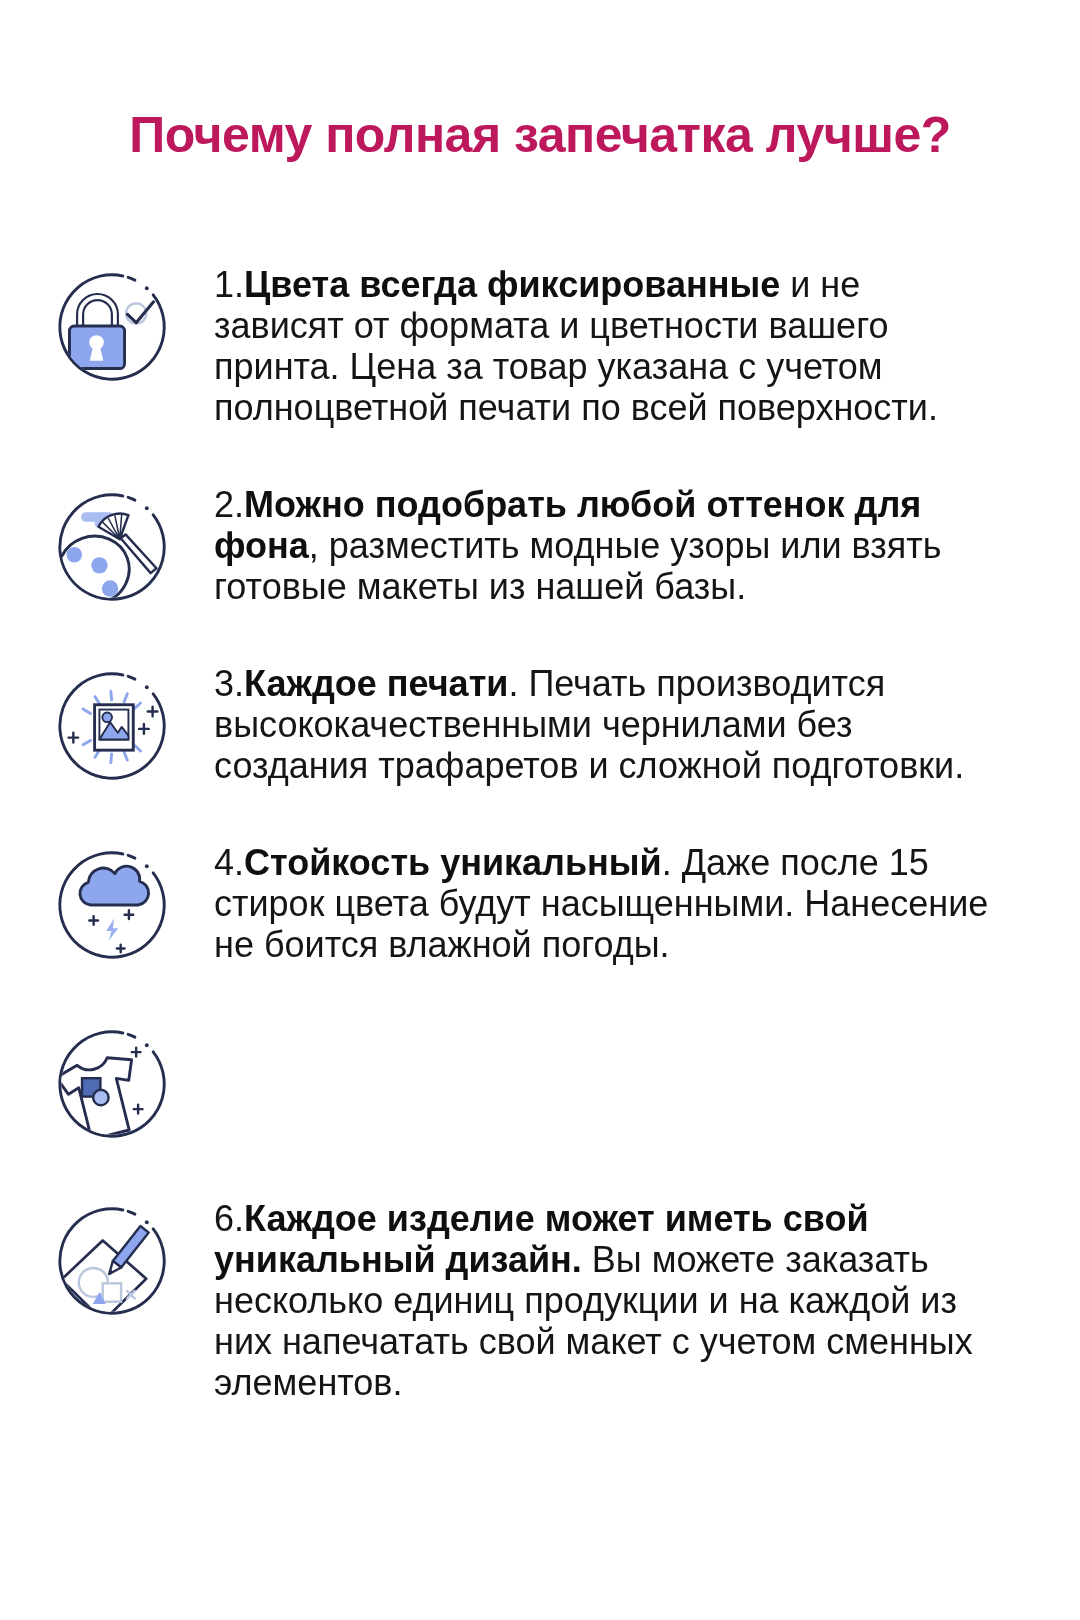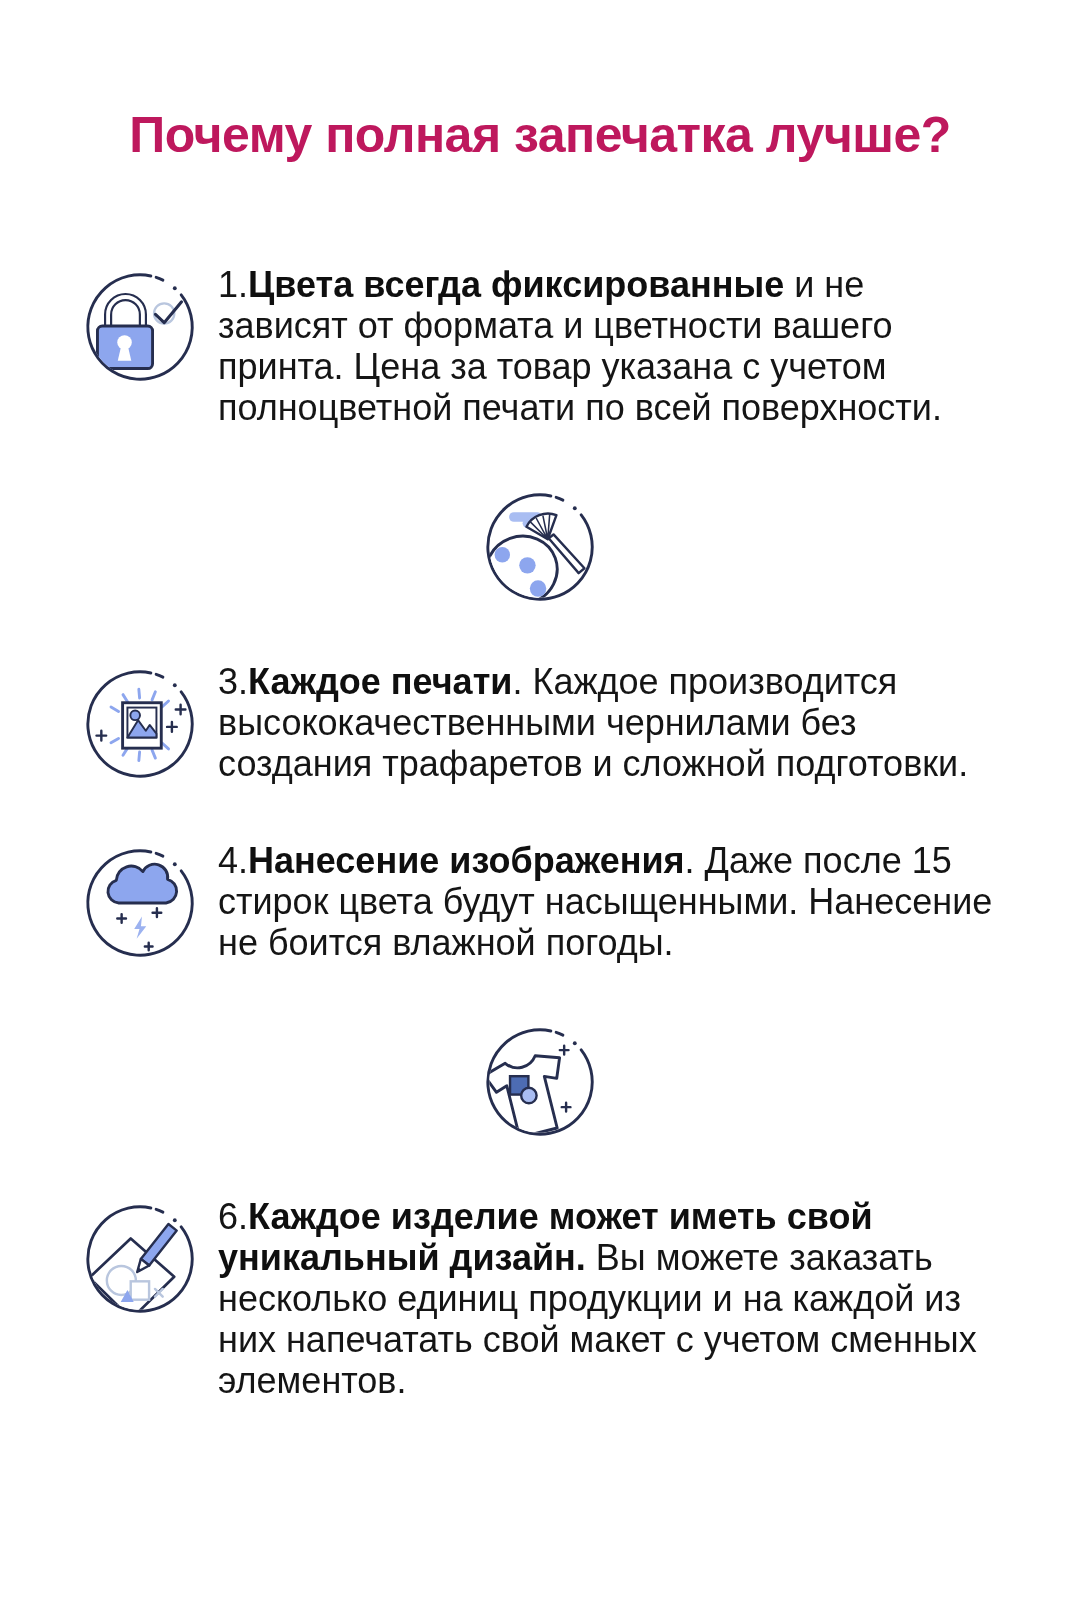--- a/index.html
+++ b/index.html
@@ -11,23 +11,22 @@
   }
   .page{padding:0 54px;box-sizing:border-box;}
   .title{
     margin:106px 0 0 0;
     font-size:50px;line-height:1.16;
     font-weight:700;color:#be185d;
     text-align:center;letter-spacing:-0.5px;
   }
   .items{margin-top:100px;}
   .item{
-    display:flex;align-items:flex-start;gap:20px;
+    display:flex;align-items:flex-start;gap:44px;
     margin-bottom:56px;
-    justify-content:center;
   }
   .icon-wrap{flex:0 0 116px;width:116px;height:116px;margin-top:5px;}
   .icon-wrap svg{display:block;width:116px;height:116px;}
   .item-text{
     margin:0;max-width:780px;
     font-size:36px;line-height:41px;color:#151515;
   }
   .item-text b{font-weight:700;color:#0f0f0f;}
   .ring{stroke:#262e4f;stroke-width:3;fill:none;stroke-linecap:round;}
 </style>
@@ -81,20 +80,21 @@
             <circle cx="47" cy="79" r="8.5" fill="#8da6ee"></circle>
             <circle cx="58" cy="103" r="8.5" fill="#8da6ee"></circle>
             <rect x="28" y="24" width="34" height="10" rx="5" fill="#a9bdf2"></rect>
             <rect x="42" y="31" width="26" height="9" rx="4.5" fill="#a9bdf2"></rect>
             <polygon points="69,51 74,47 106,82 100,87" fill="#ffffff" stroke="#262e4f" stroke-width="2.5" stroke-linejoin="round"></polygon>
             <path d="M68,52 L46,39 A25,25 0 0 1 77,27 Z" fill="#ffffff" stroke="#262e4f" stroke-width="2.5" stroke-linejoin="round"></path>
             <path d="M68,52 L50,34 M68,52 L56,30 M68,52 L63,27.5 M68,52 L70,26.5" stroke="#262e4f" stroke-width="1.6" fill="none"></path>
           </g>
         </svg>
       </div>
+      <p class="item-text"><span>2.</span><b>Можно подобрать любой оттенок для фона</b><span>, разместить модные узоры или взять готовые макеты из нашей базы.</span></p>
     </div>
 
     <div class="item">
       <div class="icon-wrap">
         <svg viewBox="0 0 120 120">
           <use href="#ring"></use>
           <g stroke="#8da6ee" stroke-width="3" stroke-linecap="round">
             <line x1="37.8" y1="47" x2="30" y2="42.5"></line>
             <line x1="47.2" y1="37.3" x2="42.4" y2="29.6"></line>
             <line x1="59.6" y1="33.1" x2="58.8" y2="24.1"></line>
@@ -110,37 +110,37 @@
           <rect x="47" y="43" width="30" height="31" fill="none" stroke="#262e4f" stroke-width="2"></rect>
           <circle cx="55" cy="51" r="5" fill="#8da6ee" stroke="#262e4f" stroke-width="2"></circle>
           <path d="M47,74 L58,56 L66,67 L70,61 L77,70 L77,74 Z" fill="#8da6ee" stroke="#262e4f" stroke-width="2" stroke-linejoin="round"></path>
           <g stroke="#262e4f" stroke-width="2.5" stroke-linecap="round">
             <path d="M15,72 h10 M20,67 v10"></path>
             <path d="M88,63 h10 M93,58 v10"></path>
             <path d="M97,45 h10 M102,40 v10"></path>
           </g>
         </svg>
       </div>
-      <p class="item-text"><span>3.</span><b>Каждое печати</b><span>. Каждое производится высококачественными чернилами без создания трафаретов и сложной подготовки.</span></p>
+      <p class="item-text"><span>3.</span><b>Каждое печати</b><span>. Печать производится высококачественными чернилами без создания трафаретов и сложной подготовки.</span></p>
     </div>
 
     <div class="item">
       <div class="icon-wrap">
         <svg viewBox="0 0 120 120">
           <use href="#ring"></use>
           <path d="M38,60 A12,12 0 0 1 35.5,36.5 A15.5,15.5 0 0 1 63,27.5 A13.5,13.5 0 0 1 88.5,35.5 A12.5,12.5 0 0 1 87,60 Z" fill="#8da6ee" stroke="#262e4f" stroke-width="3" stroke-linejoin="round"></path>
           <polygon points="62,74 54,87 59.5,87 56.5,97 66.5,84 61,84" fill="#9cb2f0"></polygon>
           <g stroke="#262e4f" stroke-width="2.5" stroke-linecap="round">
             <path d="M36.5,76 h9 M41,71.5 v9"></path>
             <path d="M73,70 h9 M77.5,65.5 v9"></path>
             <path d="M65,105 h8 M69,101 v8"></path>
           </g>
         </svg>
       </div>
-      <p class="item-text"><span>4.</span><b>Нанесение изображения</b><span>. Даже после 15 стирок цвета будут насыщенными. Нанесение не боится влажной погоды.</span></p>
+      <p class="item-text"><span>4.</span><b>Стойкость уникальный</b><span>. Даже после 15 стирок цвета будут насыщенными. Нанесение не боится влажной погоды.</span></p>
     </div>
 
     <div class="item">
       <div class="icon-wrap">
         <svg viewBox="0 0 120 120">
           <use href="#ring"></use>
           <g clip-path="url(#iconclip)">
             <path d="M32,34 C40,45 56,45 64,34 L88,42 L80,62 L68,57 L68,112 L28,112 L28,57 L16,61 L8,41 Z" transform="rotate(-14 55 70)" fill="#ffffff" stroke="#262e4f" stroke-width="3" stroke-linejoin="round"></path>
             <rect x="29" y="54" width="19" height="19" fill="#4d6cb3" stroke="#262e4f" stroke-width="2.5"></rect>
             <circle cx="48.5" cy="74" r="8" fill="#a9bdf2" stroke="#262e4f" stroke-width="2.5"></circle>

